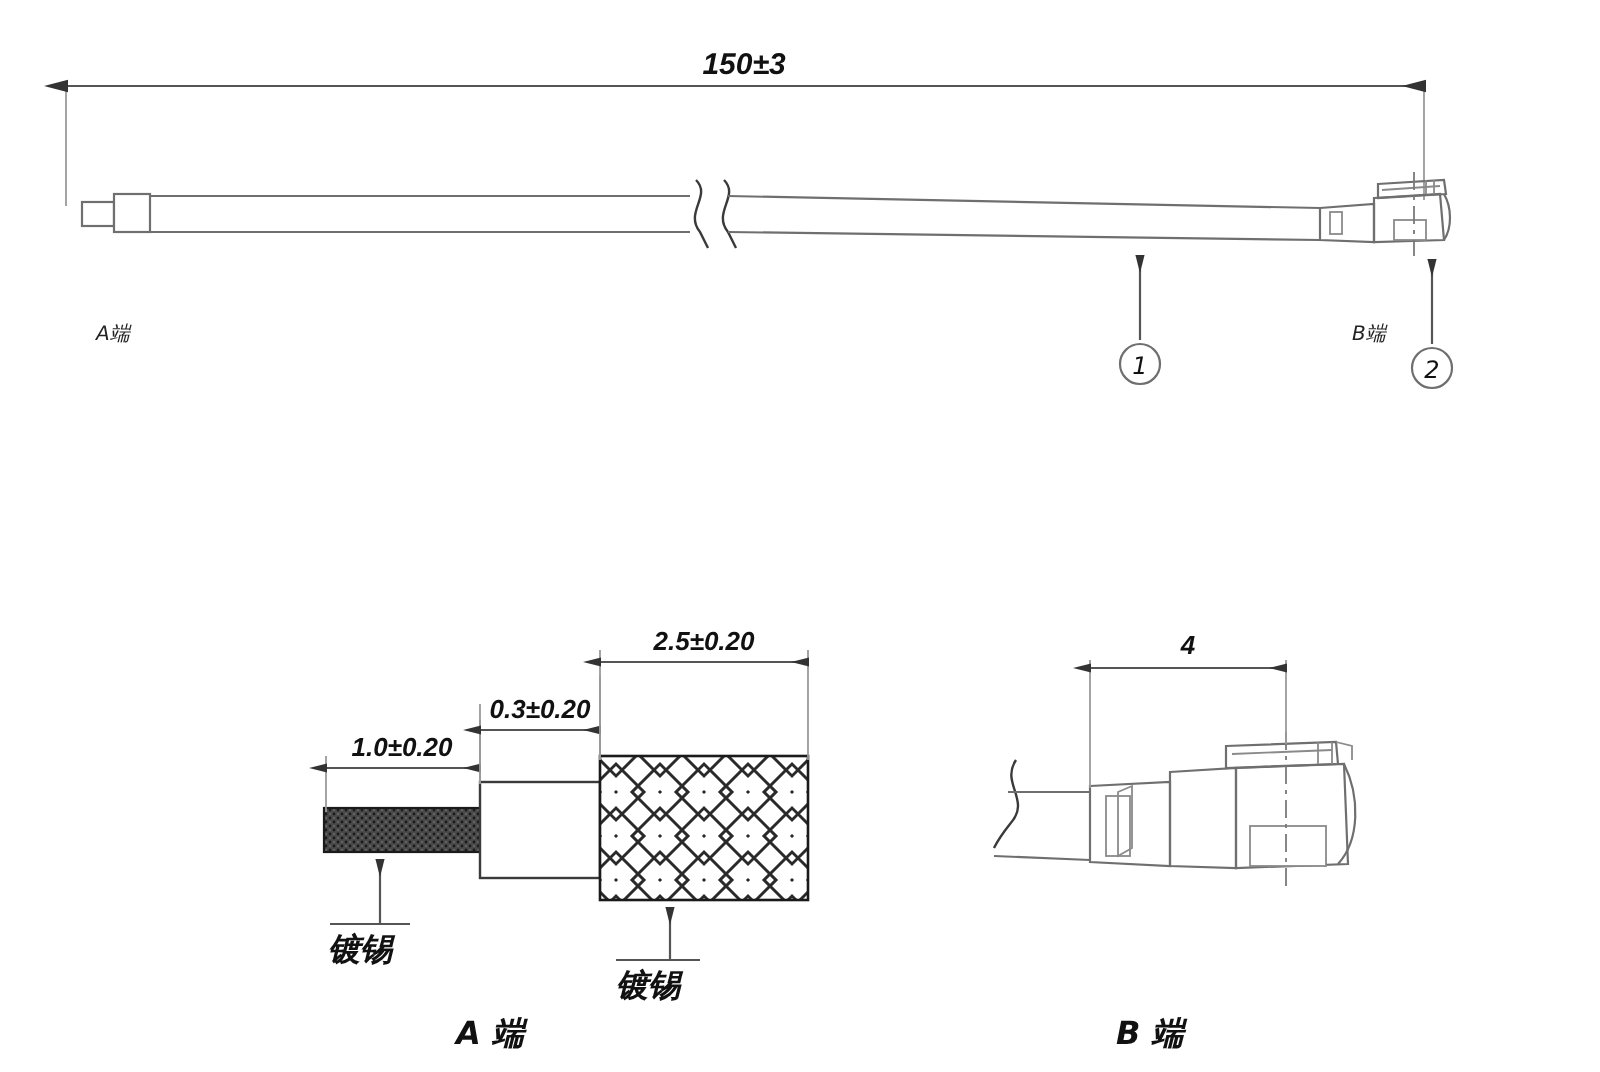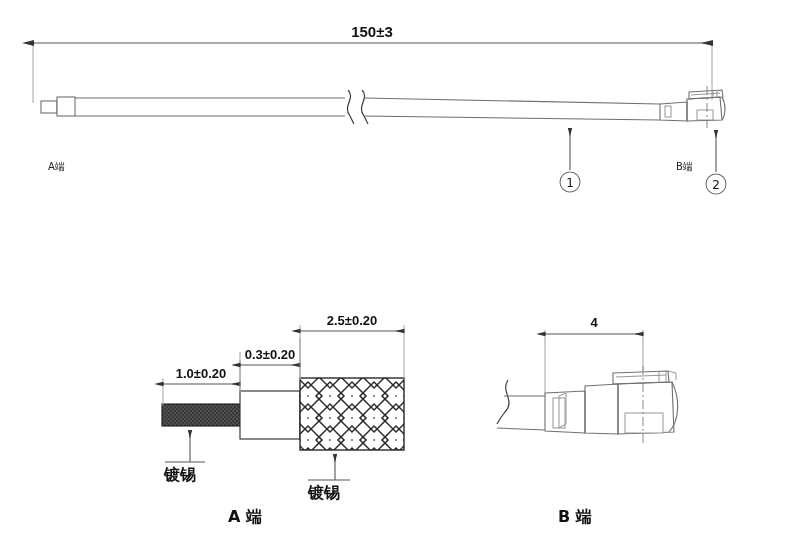--- a/index.html
+++ b/index.html
@@ -11,20 +11,21 @@
   body {
     font-family: "Liberation Sans", "DejaVu Sans", sans-serif;
     color: #000000;
   }
   #drawing-root {
     position: relative;
     width: 800px;
     height: 536px;
     background: #ffffff;
     overflow: hidden;
+    font-style: italic;
   }
   #drawing-svg {
     position: absolute;
     left: 0;
     top: 0;
     width: 800px;
     height: 536px;
     display: block;
   }
   .dim-text {

